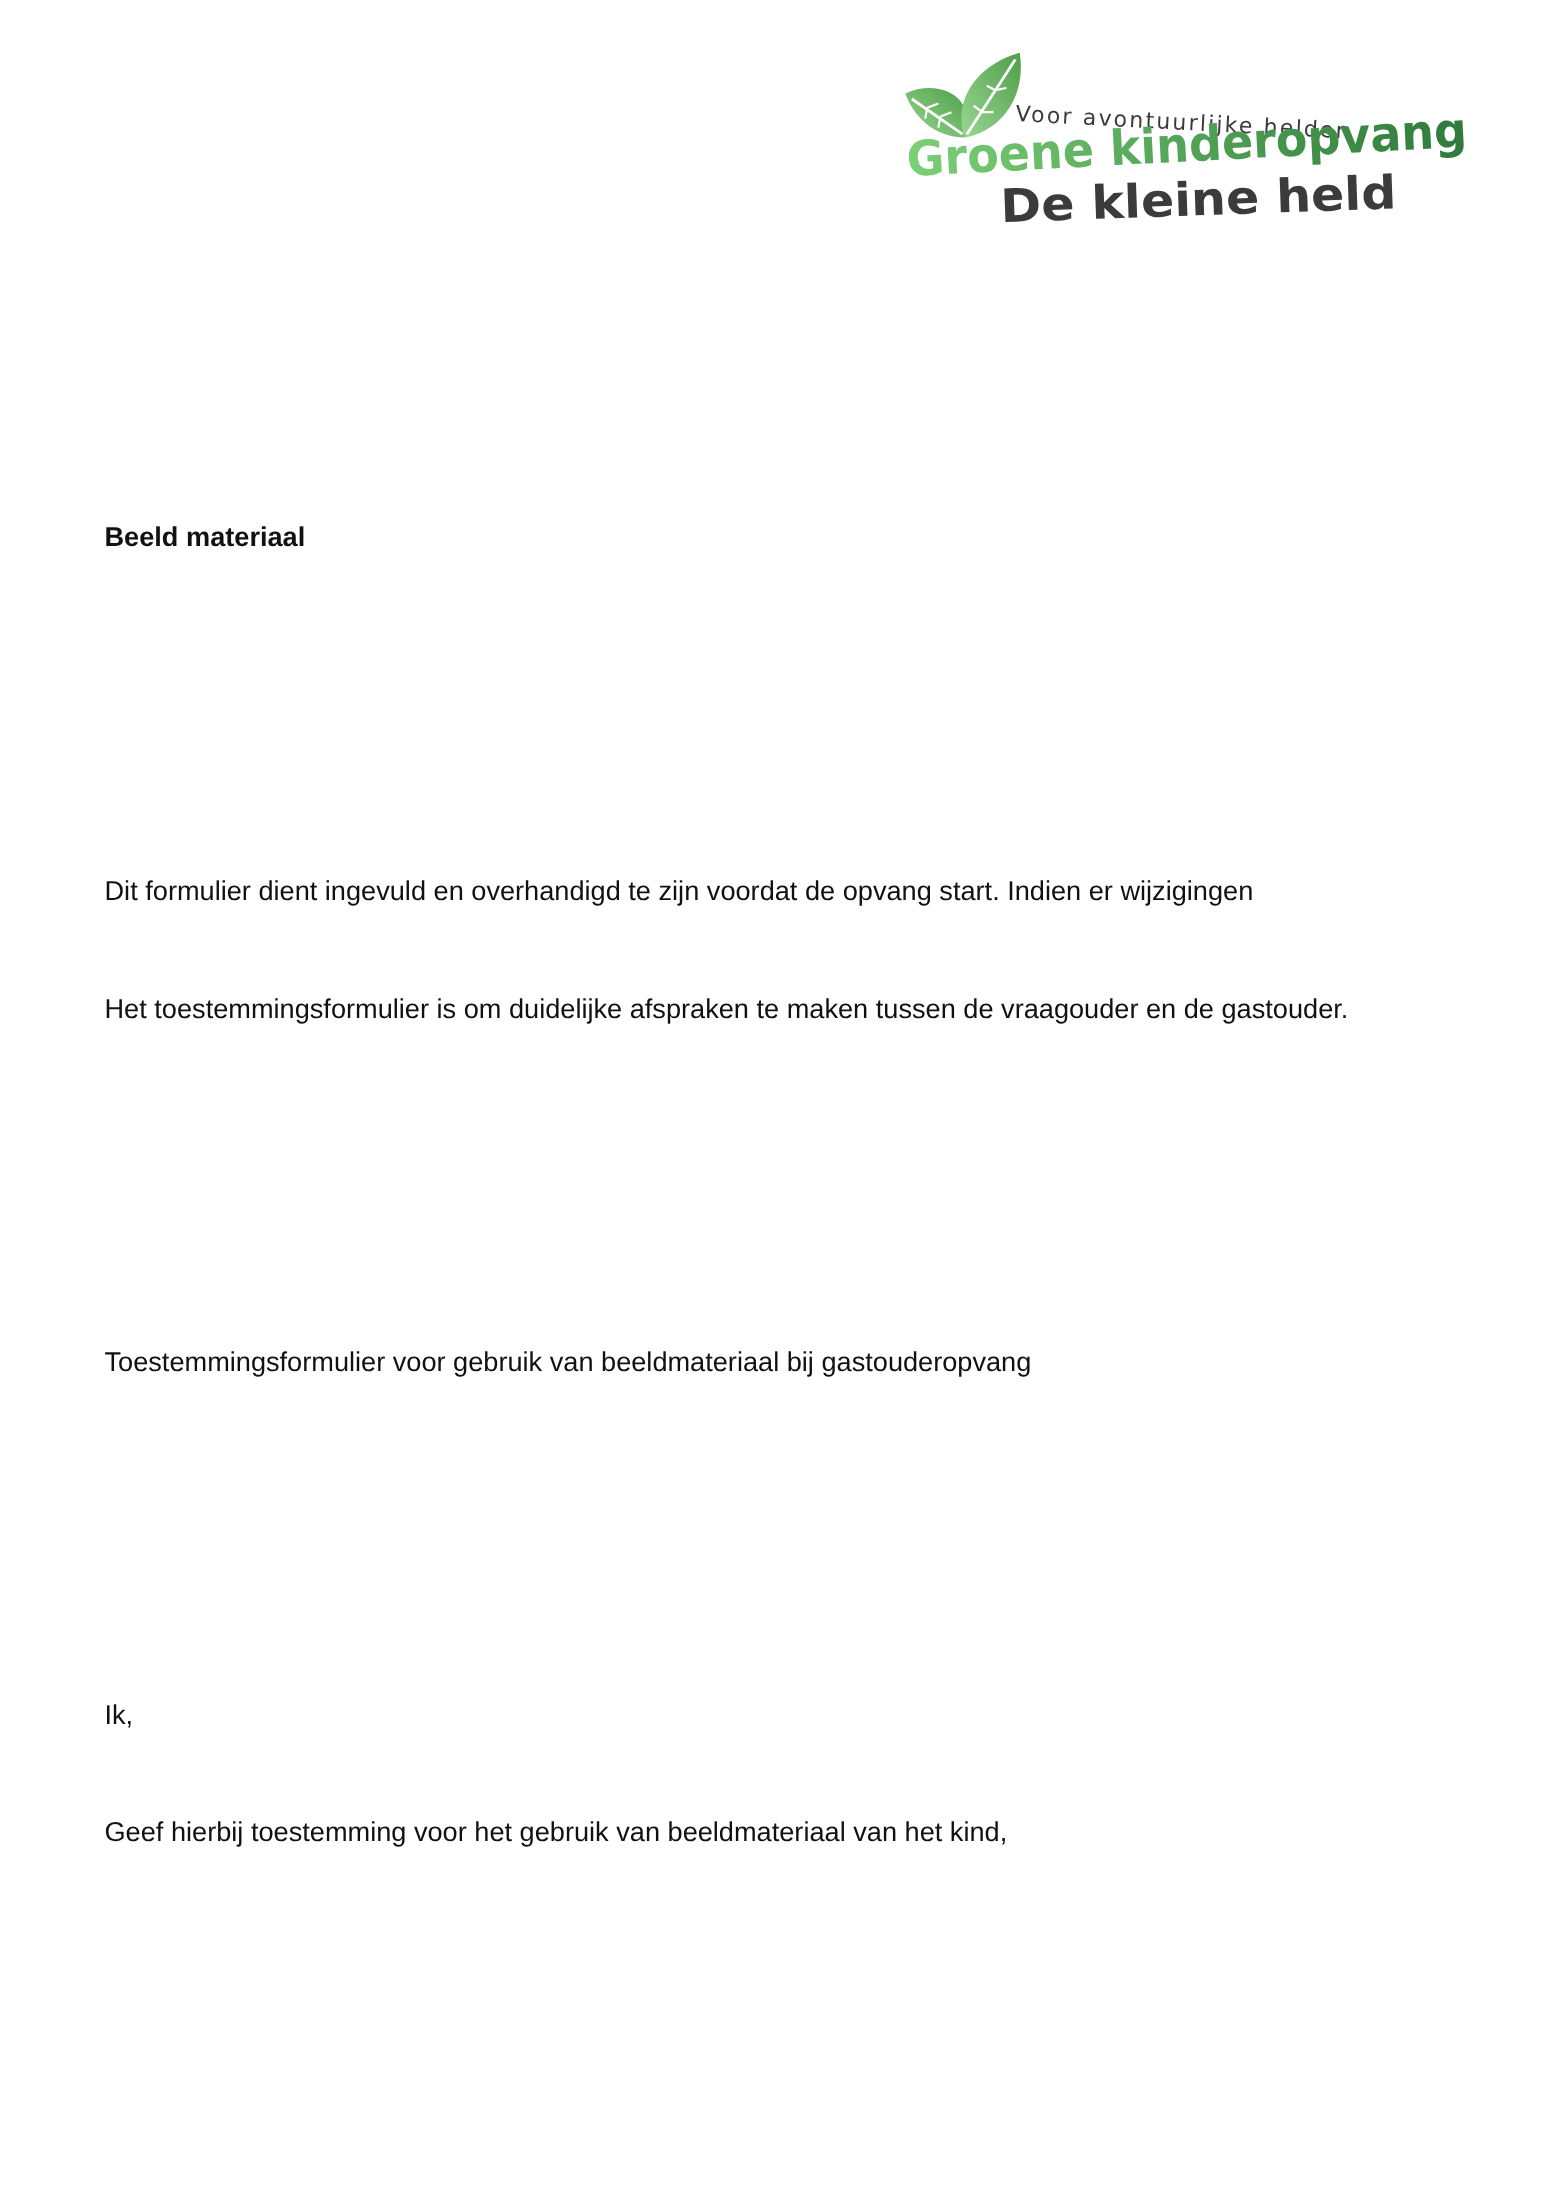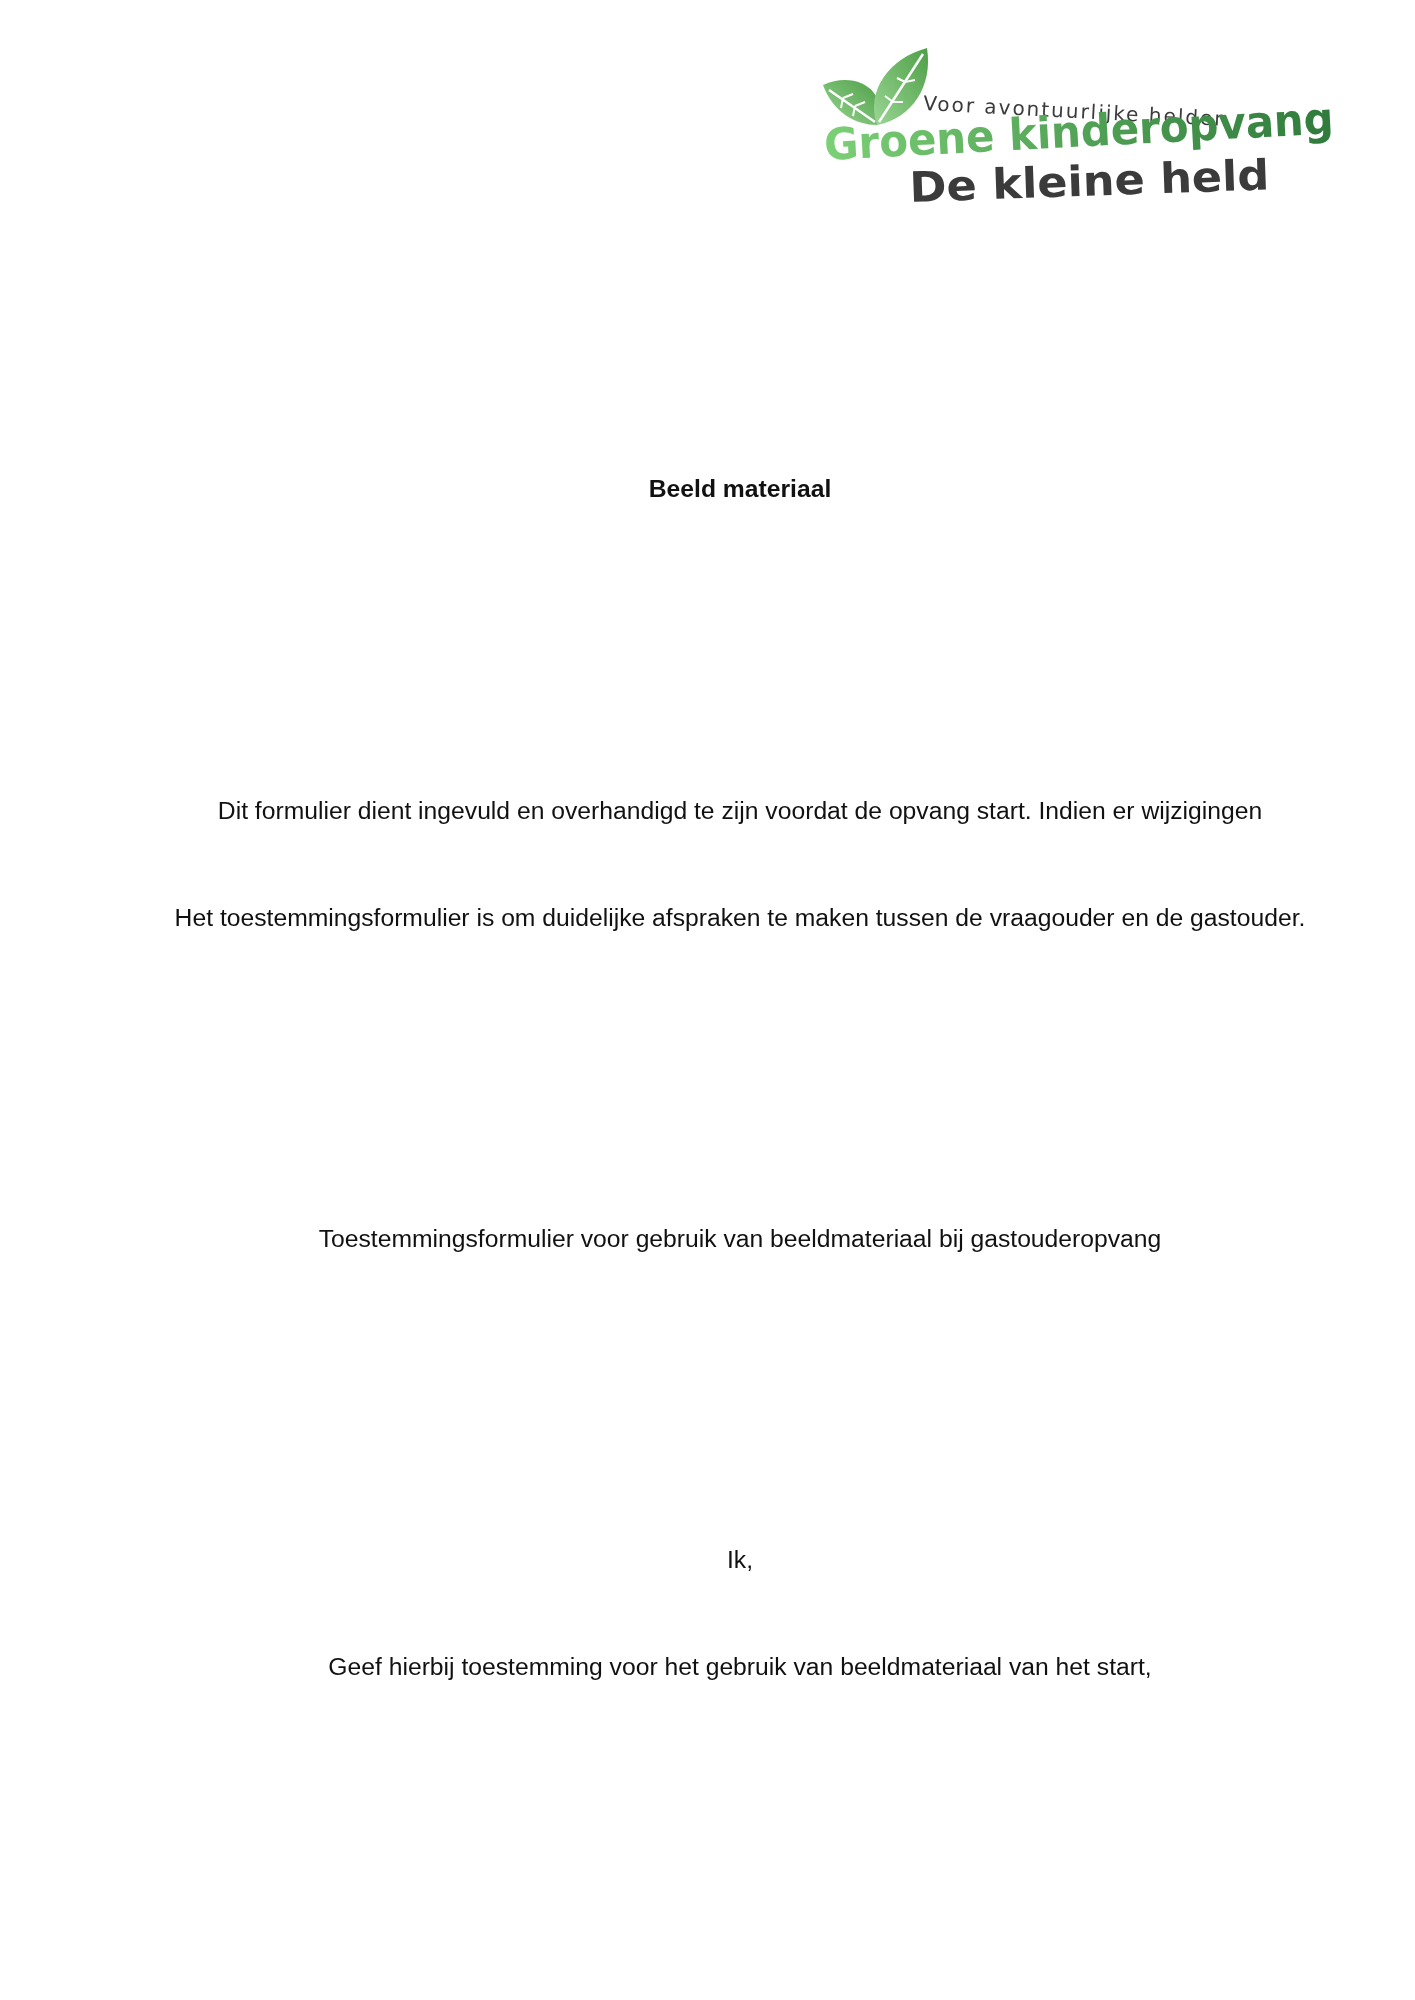--- a/index.html
+++ b/index.html
@@ -3,21 +3,21 @@
 <meta charset="utf-8">
 <style>
   html, body { margin: 0; padding: 0; background: #ffffff; }
   body { width: 1415px; height: 2000px; position: relative; overflow: hidden; }
   .logo { position: absolute; left: 815px; top: 40px; width: 540px; height: 175px; }
   .content {
     position: absolute; left: 95px; top: 400px; width: 1290px;
     font-family: "Liberation Sans", sans-serif; font-size: 24.7px; line-height: 35.7px;
     color: #111111; white-space: pre;
   }
-  .line { height: 35.7px; text-align: center; }
+  .line { height: 35.7px; }
   .heading { font-weight: bold; }
 </style>
 </head>
 <body>
 
 <svg class="logo" viewBox="0 0 540 175" xmlns="http://www.w3.org/2000/svg">
   <defs>
     <linearGradient id="leafGrad" x1="0" y1="1" x2="1" y2="0">
       <stop offset="0" stop-color="#9ad694"></stop>
       <stop offset="1" stop-color="#4e9f47"></stop>
@@ -49,21 +49,21 @@
     <div class="line">Dit formulier dient ingevuld en overhandigd te zijn voordat de opvang start. Indien er wijzigingen</div>
     <div class="line">Het toestemmingsformulier is om duidelijke afspraken te maken tussen de vraagouder en de gastouder.</div>
   </div>
   <div class="line"></div>
 
   <div class="line">Toestemmingsformulier voor gebruik van beeldmateriaal bij gastouderopvang</div>
   <div class="line"></div>
 
   <div>
     <div class="line">Ik,</div>
-    <div class="line">Geef hierbij toestemming voor het gebruik van beeldmateriaal van het start,</div>
+    <div class="line">Geef hierbij toestemming voor het gebruik van beeldmateriaal van het kind,</div>
   </div>
   
 
   
   
 
   
   
 
   

